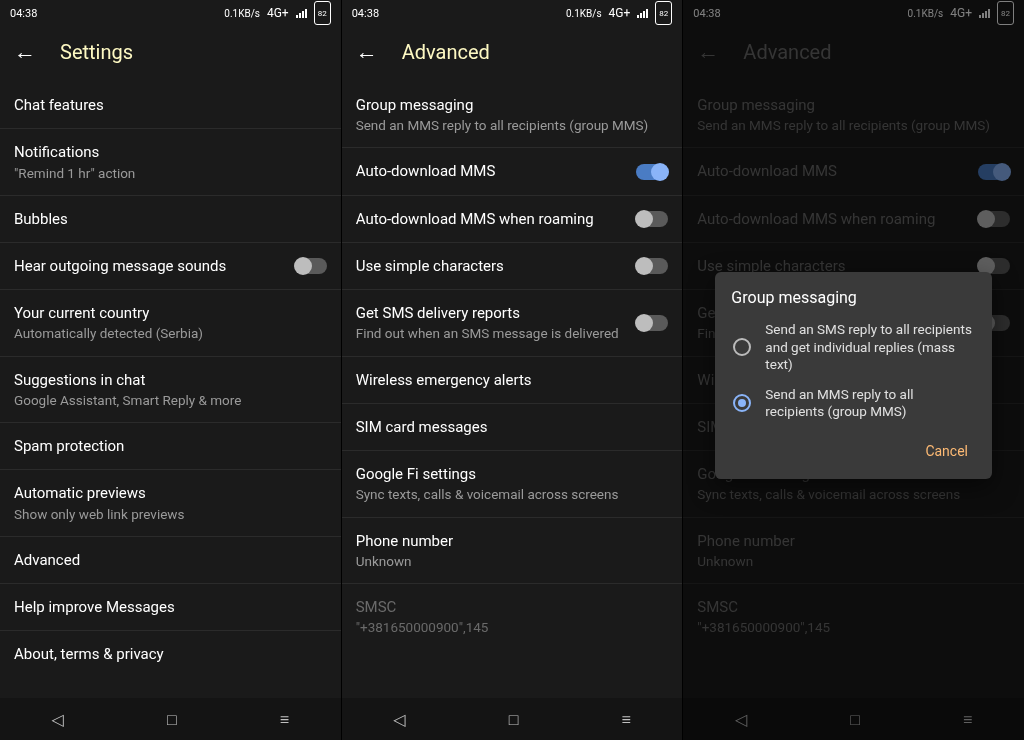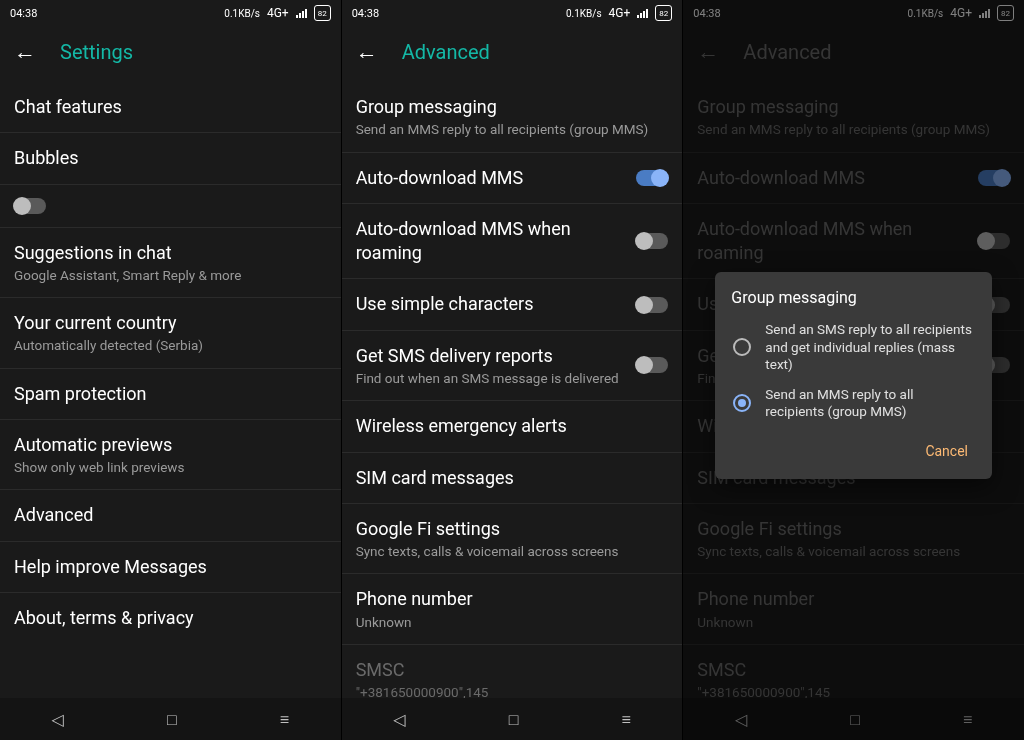--- a/index.html
+++ b/index.html
@@ -3,29 +3,29 @@
 <meta charset="utf-8">
 <style>
   * { box-sizing: border-box; margin: 0; padding: 0; }
   html, body { width: 1024px; height: 740px; background: #000; font-family: Roboto, Arial, sans-serif; overflow: hidden; }
   .screens { display: flex; width: 1024px; height: 740px; }
   .screen { flex: 1; height: 100%; background: #1a1a1a; border-right: 1px solid #000; position: relative; display: flex; flex-direction: column; }
   .screen:last-child { border-right: none; }
   .statusbar { height: 26px; display: flex; justify-content: space-between; align-items: center; padding: 0 10px; color: #fff; font-size: 11px; background: #1a1a1a; }
   .sb-right { display: flex; align-items: center; gap: 7px; font-size: 10px; }
   .sb-net { font-size: 12px; line-height: 1; }
-  .sb-batt { border: 1px solid #fff; border-radius: 3px; padding: 0 3px; font-size: 8px; display: inline-flex; align-items: center; height: 16px; }
+  .sb-batt { border: 1px solid #fff; border-radius: 3px; padding: 0 3px; font-size: 8px; display: inline-flex; align-items: center; height: 24px; }
   .appbar { display: flex; align-items: center; gap: 24px; padding: 14px 14px 18px 14px; }
   .back-arrow { font-size: 22px; color: #fff; line-height: 1; }
-  .appbar-title { color: #14b8a6; font-size: 20px; font-weight: 400; }
+  .appbar-title { color: #fef9c3; font-size: 20px; font-weight: 400; }
   .list { flex: 1; overflow: hidden; }
   .row { padding: 13px 14px; border-bottom: 1px solid #2b2b2b; display: flex; align-items: center; justify-content: space-between; gap: 10px; }
   .row:last-child { border-bottom: none; }
   .row-text { flex: 1; min-width: 0; }
-  .row-title { color: #fff; font-size: 18px; line-height: 1.35; }
+  .row-title { color: #fff; font-size: 15px; line-height: 1.35; }
   .row-sub { color: #9a9a9a; font-size: 13.5px; line-height: 1.35; margin-top: 1px; }
   .toggle { width: 32px; height: 16px; border-radius: 10px; position: relative; flex-shrink: 0; }
   .toggle.off { background: #5a5a5a; }
   .toggle.on { background: #4a7cc4; }
   .toggle::after { content: ""; position: absolute; width: 18px; height: 18px; border-radius: 50%; top: -1px; }
   .toggle.off::after { background: #bdbdbd; left: -1px; }
   .toggle.on::after { background: #8ab4f8; right: -1px; }
   .faded .row-title, .faded .row-sub { color: #6a6a6a; }
   .navbar { height: 42px; display: flex; justify-content: space-around; align-items: center; background: #141414; }
   .nav-icon { color: #c0c0c0; font-size: 16px; }
@@ -69,36 +69,45 @@
       <span class="appbar-title">Settings</span>
     </div>
     <div class="list" id="list1">
         <div class="row">
           <div class="row-text">
             <div class="row-title">Chat features</div>
           </div>
         </div>
         <div class="row">
           <div class="row-text">
+            <div class="row-title">Notifications</div>
+            <div class="row-sub">"Remind 1 hr" action</div>
+          </div>
+        </div>
+        <div class="row">
+          <div class="row-text">
             <div class="row-title">Bubbles</div>
           </div>
         </div>
         <div class="row">
-          <div class="toggle off"></div>
+          <div class="row-text">
+            <div class="row-title">Hear outgoing message sounds</div>
+          </div>
+          <div class="toggle off"></div>
+        </div>
+        <div class="row">
+          <div class="row-text">
+            <div class="row-title">Your current country</div>
+            <div class="row-sub">Automatically detected (Serbia)</div>
+          </div>
         </div>
         <div class="row">
           <div class="row-text">
             <div class="row-title">Suggestions in chat</div>
             <div class="row-sub">Google Assistant, Smart Reply &amp; more</div>
-          </div>
-        </div>
-        <div class="row">
-          <div class="row-text">
-            <div class="row-title">Your current country</div>
-            <div class="row-sub">Automatically detected (Serbia)</div>
           </div>
         </div>
         <div class="row">
           <div class="row-text">
             <div class="row-title">Spam protection</div>
           </div>
         </div>
         <div class="row">
           <div class="row-text">
             <div class="row-title">Automatic previews</div>

